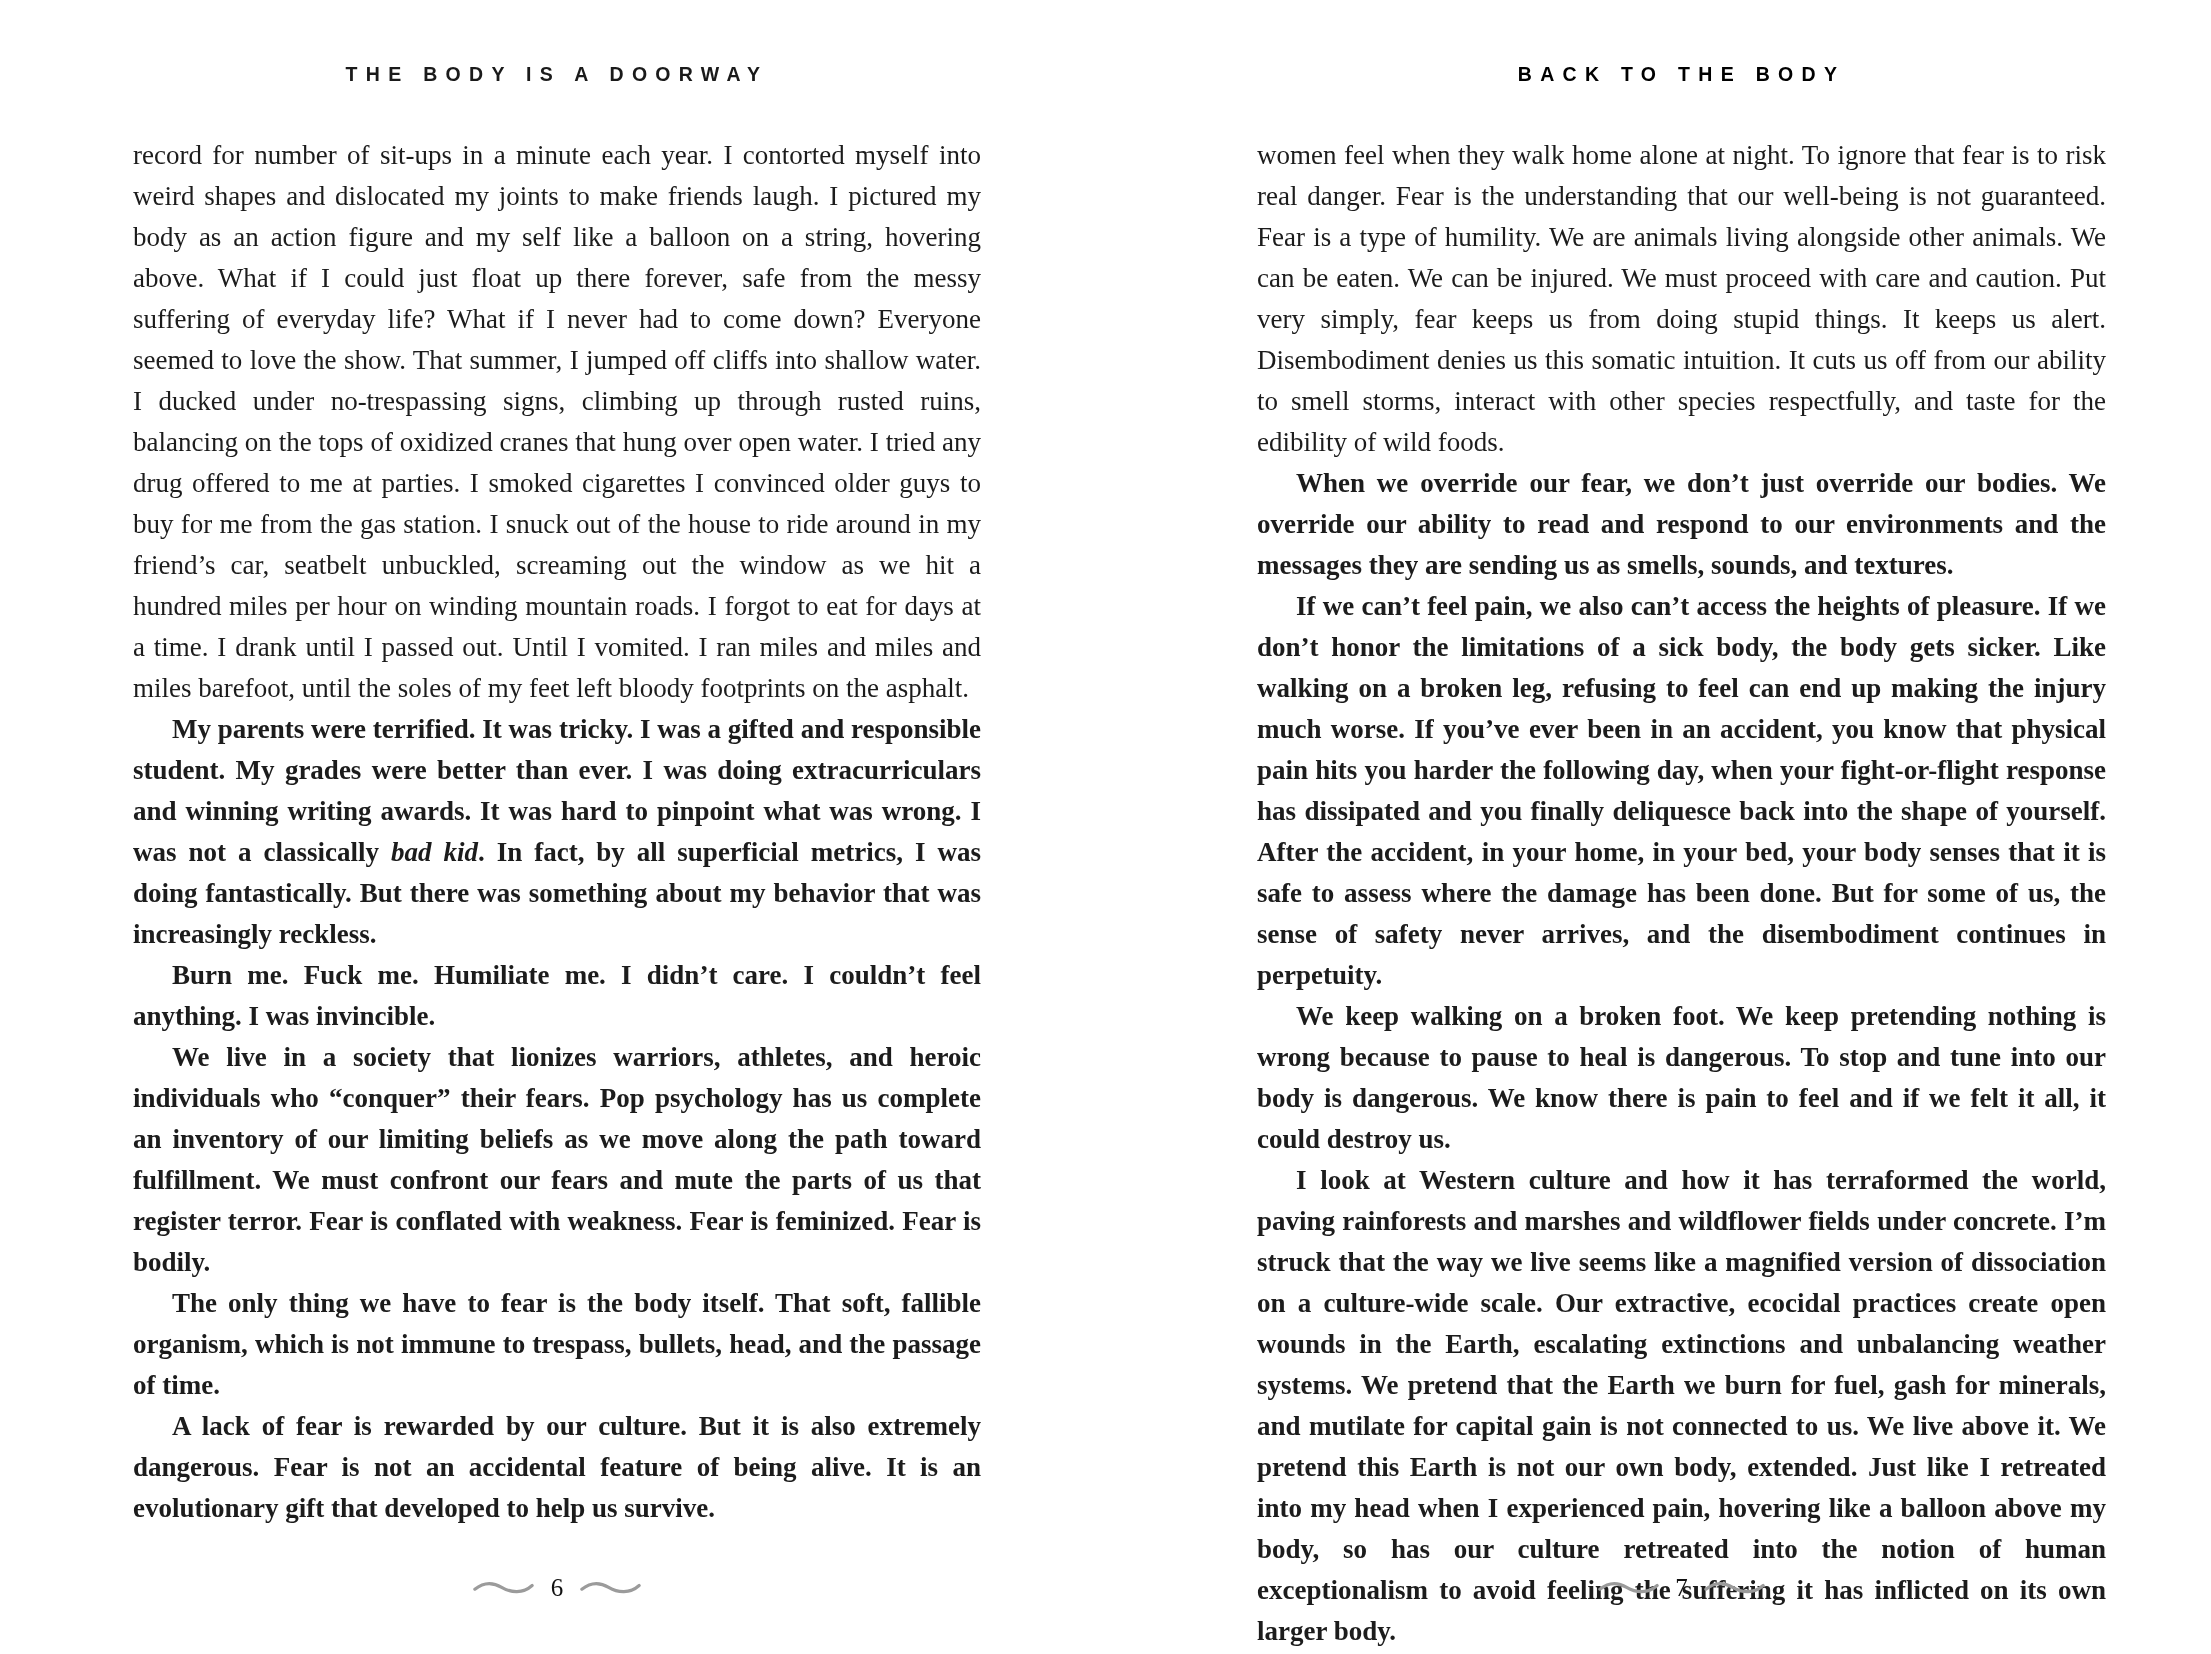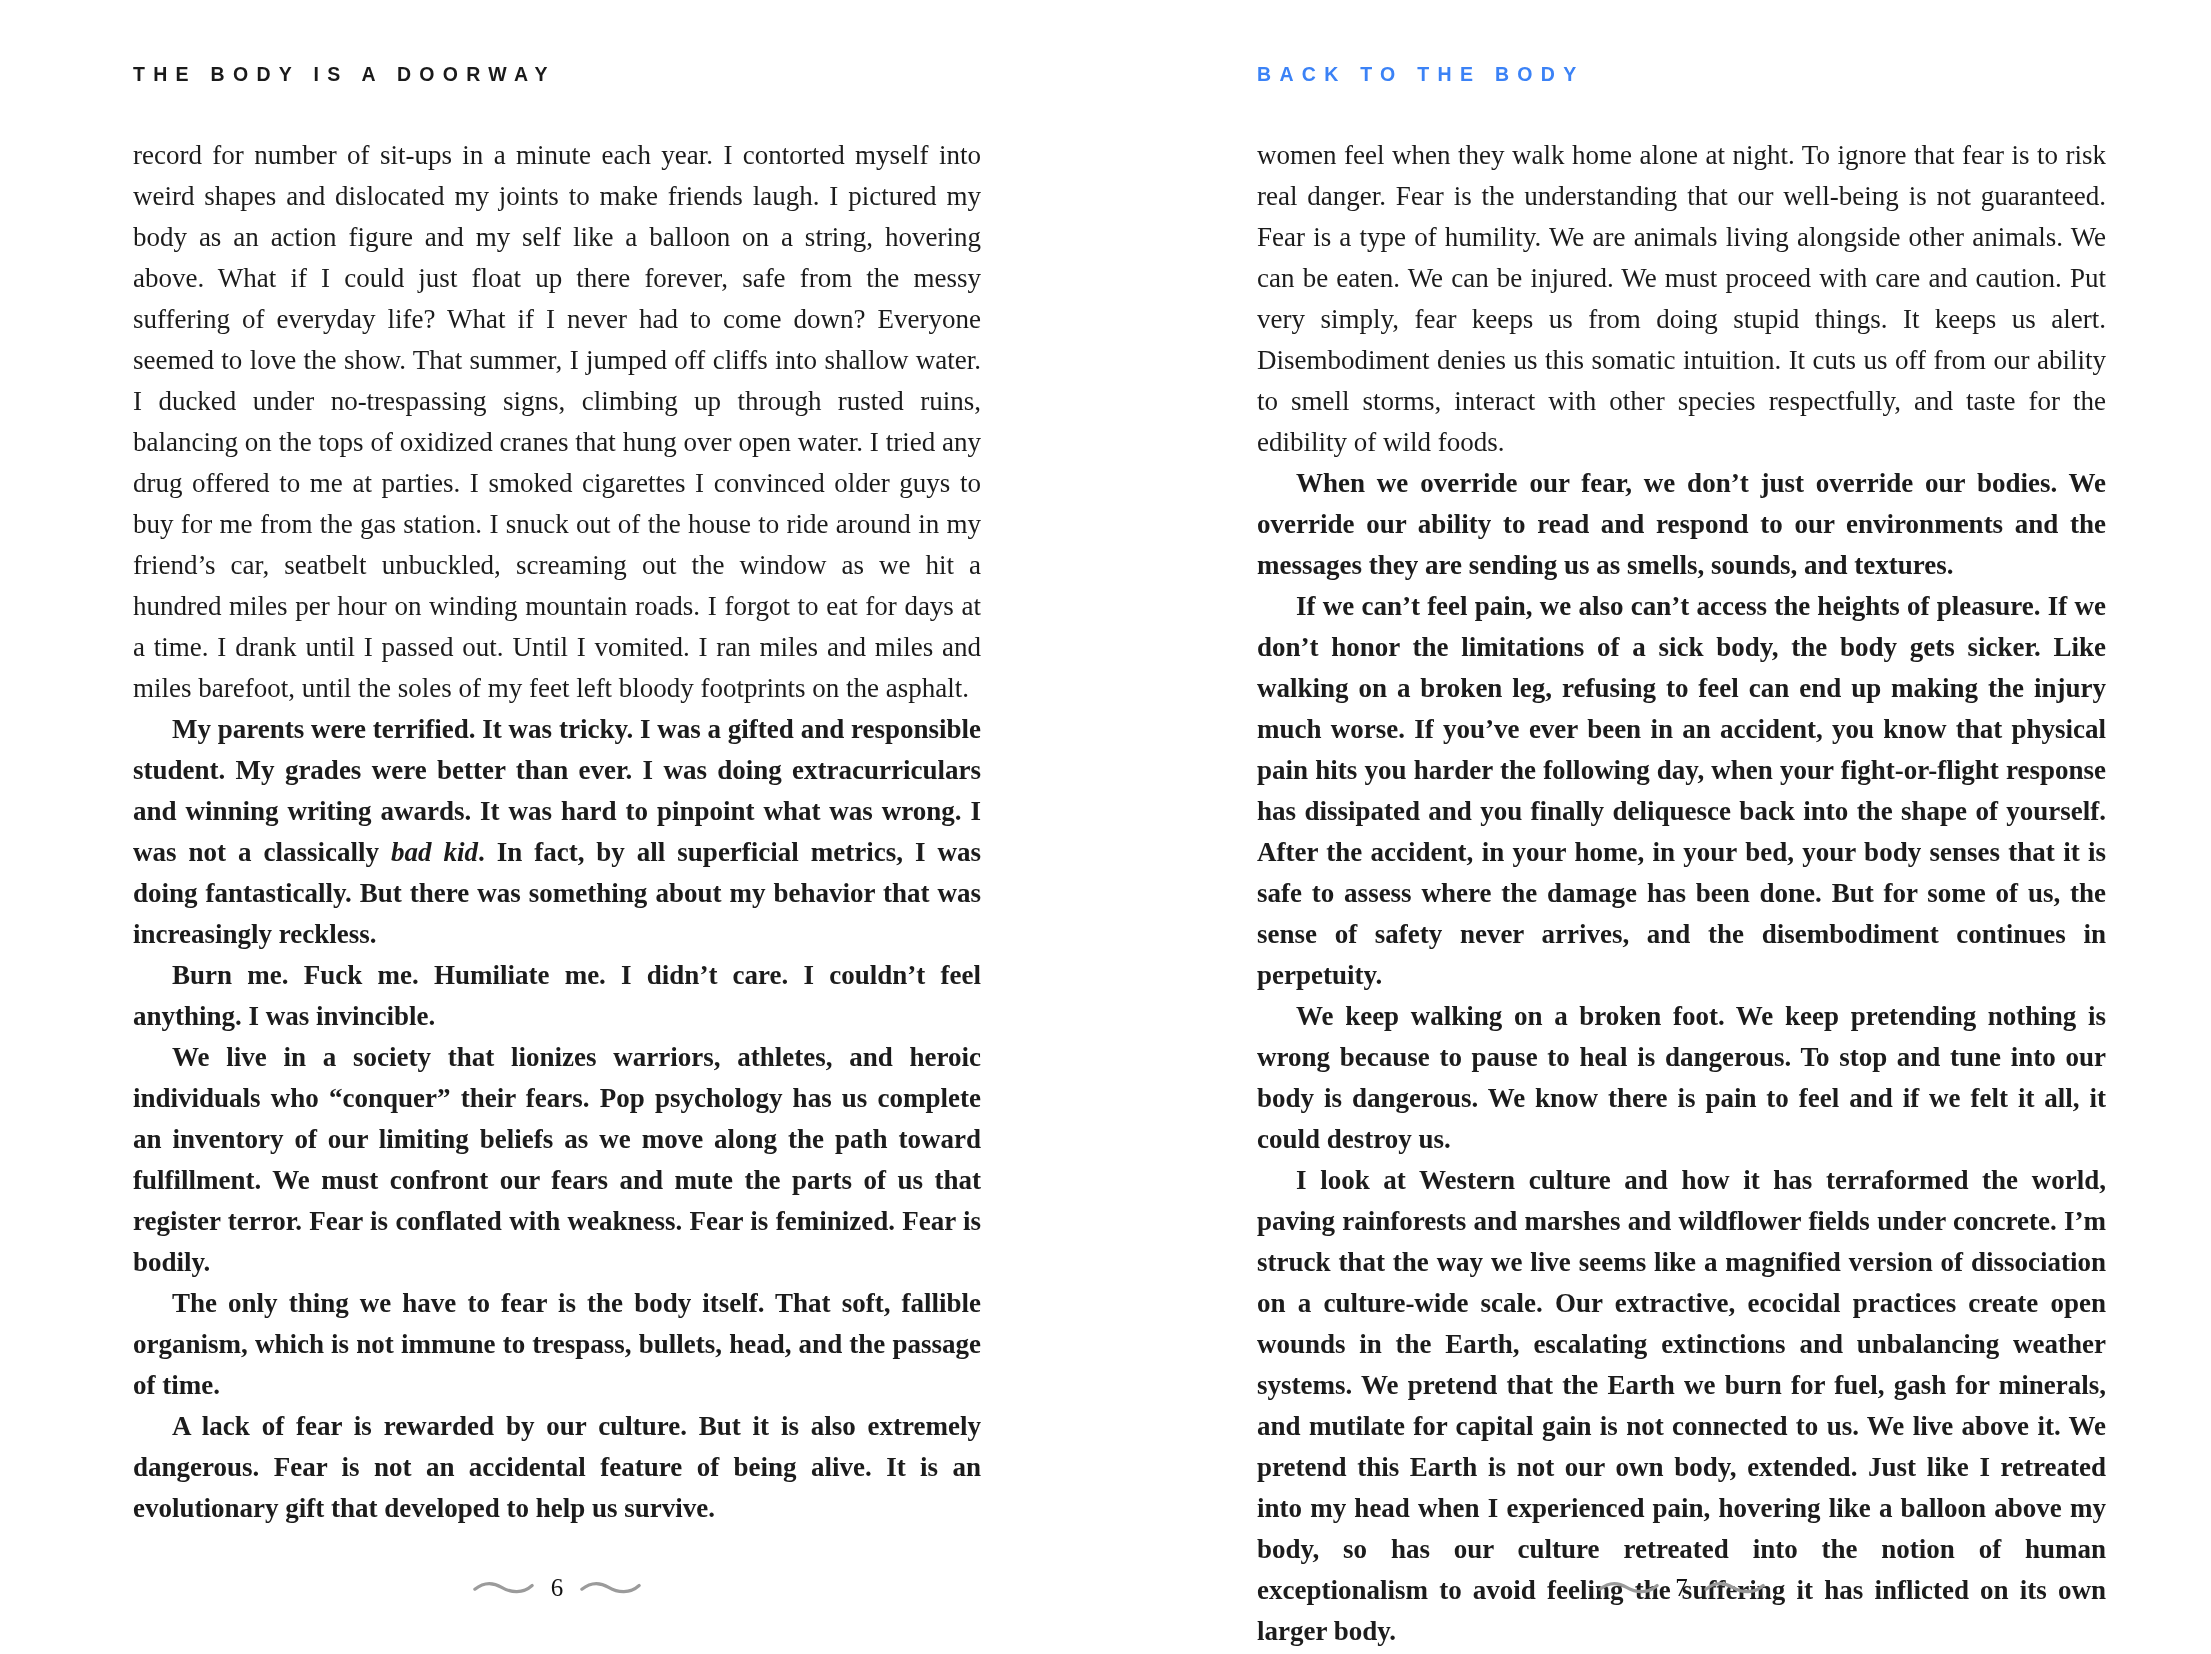--- a/index.html
+++ b/index.html
@@ -21,21 +21,21 @@
     height: 1655px;
   }
   #page-left  { left: 133px;  width: 848px; }
   #page-right { left: 1257px; width: 849px; }
 
   .running-head {
     position: absolute;
     top: 63px;
     left: 0;
     right: 0;
-    text-align: left;
+    text-align: center;
     font-family: "Liberation Sans", sans-serif;
     font-weight: 700;
     font-size: 19.5px;
     letter-spacing: 8.3px;
     color: #1a1a1a;
     white-space: nowrap;
   }
 
   .body-text {
     position: absolute;
@@ -89,21 +89,21 @@
       <path class="ornament-path" d="M2 11 C 12 3, 21 3, 31 9 S 54 16, 64 7" fill="none" stroke="#9b9b9b" stroke-width="3.4" stroke-linecap="round"></path>
     </svg>
     <span class="page-number">6</span>
     <svg class="ornament" width="61" height="16.7" viewBox="0 0 66 18" aria-hidden="true">
       <path class="ornament-path" d="M2 11 C 12 3, 21 3, 31 9 S 54 16, 64 7" fill="none" stroke="#9b9b9b" stroke-width="3.4" stroke-linecap="round"></path>
     </svg>
   </div>
 </div>
 
 <div class="page" id="page-right">
-  <div class="running-head" style="color: #3b82f6;">BACK TO THE BODY</div>
+  <div class="running-head" style="color: #000000;">BACK TO THE BODY</div>
 
   <div class="body-text" id="page-right-body">
       <p class="para"><span>women feel when they walk home alone at night. To ignore that fear is to risk real danger. Fear is the understanding that our well-being is not guaranteed. Fear is a type of humility. We are animals living alongside other animals. We can be eaten. We can be injured. We must proceed with care and caution. Put very simply, fear keeps us from doing stupid things. It keeps us alert. Disembodiment denies us this somatic intuition. It cuts us off from our ability to smell storms, interact with other species respectfully, and taste for the edibility of wild foods.</span></p>
       <p class="para indent"><span>When we override our fear, we don’t just override our bodies. We override our ability to read and respond to our environments and the messages they are sending us as smells, sounds, and textures.</span></p>
       <p class="para indent"><span>If we can’t feel pain, we also can’t access the heights of pleasure. If we don’t honor the limitations of a sick body, the body gets sicker. Like walking on a broken leg, refusing to feel can end up making the injury much worse. If you’ve ever been in an accident, you know that physical pain hits you harder the following day, when your fight-or-flight response has dissipated and you finally deliquesce back into the shape of yourself. After the accident, in your home, in your bed, your body senses that it is safe to assess where the damage has been done. But for some of us, the sense of safety never arrives, and the disembodiment continues in perpetuity.</span></p>
       <p class="para indent"><span>We keep walking on a broken foot. We keep pretending nothing is wrong because to pause to heal is dangerous. To stop and tune into our body is dangerous. We know there is pain to feel and if we felt it all, it could destroy us.</span></p>
       <p class="para indent"><span>I look at Western culture and how it has terraformed the world, paving rainforests and marshes and wildflower fields under concrete. I’m struck that the way we live seems like a magnified version of dissociation on a culture-wide scale. Our extractive, ecocidal practices create open wounds in the Earth, escalating extinctions and unbalancing weather systems. We pretend that the Earth we burn for fuel, gash for minerals, and mutilate for capital gain is not connected to us. We live above it. We pretend this Earth is not our own body, extended. Just like I retreated into my head when I experienced pain, hovering like a balloon above my body, so has our culture retreated into the notion of human exceptionalism to avoid feeling the suffering it has inflicted on its own larger body.</span></p>
     </div>
 
   <div class="footer">

